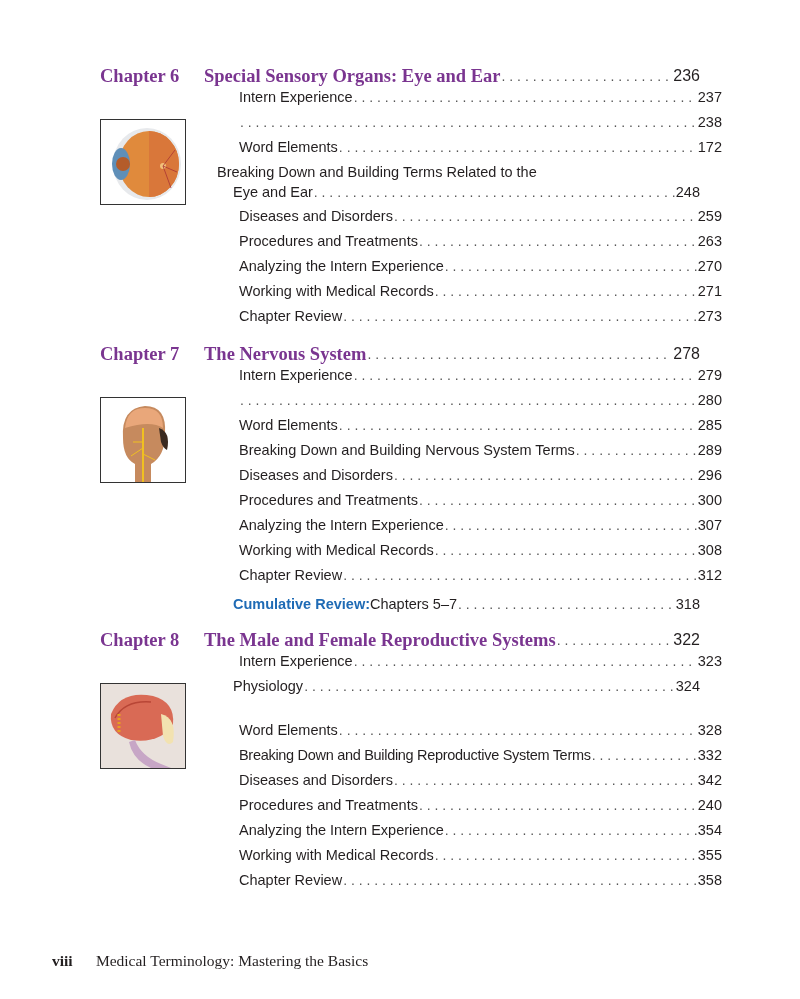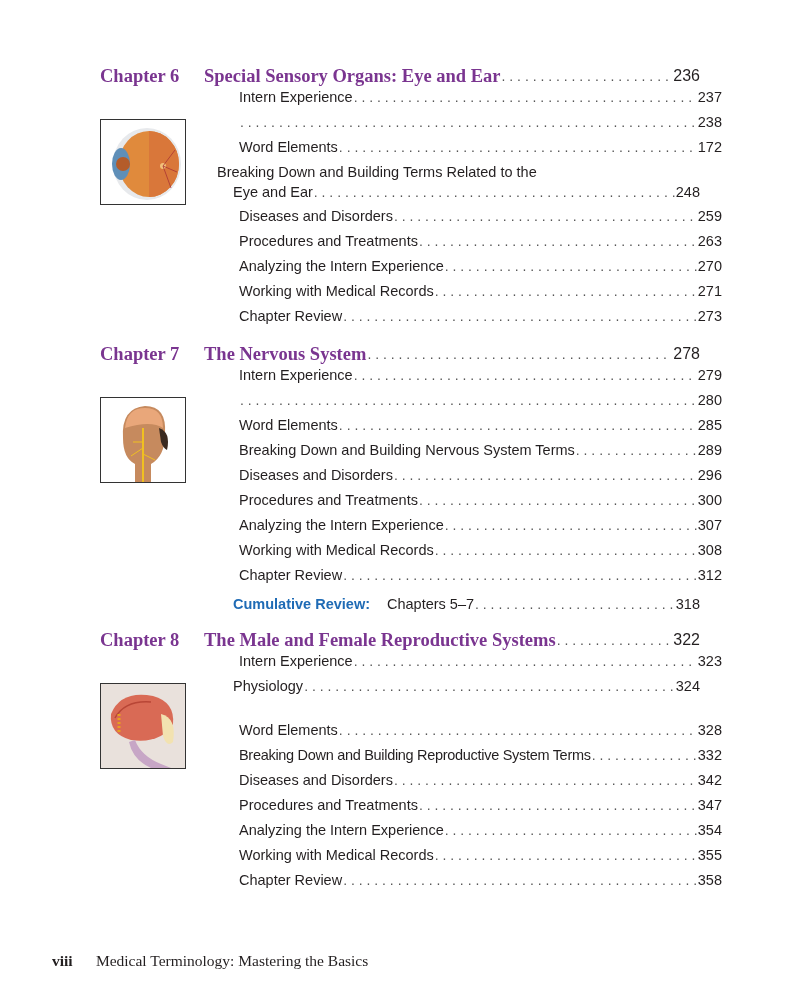--- a/index.html
+++ b/index.html
@@ -12,21 +12,21 @@
   .ch-page{flex:none;font-family:"Liberation Sans",sans-serif;font-weight:normal;font-size:16px;color:#231f20;}
   .entry{position:absolute;left:217px;width:483px;font-size:14.5px;display:flex;align-items:baseline;white-space:nowrap;height:20px;margin-left:22px;}
   .entry .txt{flex:none;}
   .entry .pg{flex:none;}
   .entry2{position:absolute;left:217px;width:483px;font-size:14.5px;}
   .entry2 .l1{height:20px;white-space:nowrap;}
   .entry2 .l2{padding-left:16px;display:flex;align-items:baseline;white-space:nowrap;height:20px;}
   .thumb{position:absolute;left:100px;width:84px;height:84px;border:1px solid #333;overflow:hidden;background:#fff;}
   .cum{position:absolute;left:233px;width:467px;font-size:14.5px;display:flex;align-items:baseline;white-space:nowrap;height:20px;}
   .cum .lab{color:#1f6bb5;font-weight:bold;flex:none;}
-  .cum .txt{flex:none;margin-left:17px;}
+  .cum .txt{flex:none;margin-left:0;}
   .footer{position:absolute;left:52px;top:952px;font-family:"Liberation Serif",serif;font-size:15.5px;color:#231f20;white-space:nowrap;}
   .footer .pn{font-weight:bold;display:inline-block;width:40px;}
 </style>
 </head>
 <body>
 
 <div class="ch-head" style="top:64px">
   <span class="ch-num">Chapter 6</span>
   <span class="ch-title">Special Sensory Organs: Eye and Ear</span>
   <span class="dots"></span>
@@ -198,21 +198,21 @@
     <span class="pg">332</span>
   </div>
 <div class="entry" style="top:772px">
     <span class="txt">Diseases and Disorders</span>
     <span class="dots"></span>
     <span class="pg">342</span>
   </div>
 <div class="entry" style="top:797px">
     <span class="txt">Procedures and Treatments</span>
     <span class="dots"></span>
-    <span class="pg">347</span>
+    <span class="pg">240</span>
   </div>
 <div class="entry" style="top:822px">
     <span class="txt">Analyzing the Intern Experience</span>
     <span class="dots"></span>
     <span class="pg">354</span>
   </div>
 <div class="entry" style="top:847px">
     <span class="txt">Working with Medical Records</span>
     <span class="dots"></span>
     <span class="pg">355</span>

